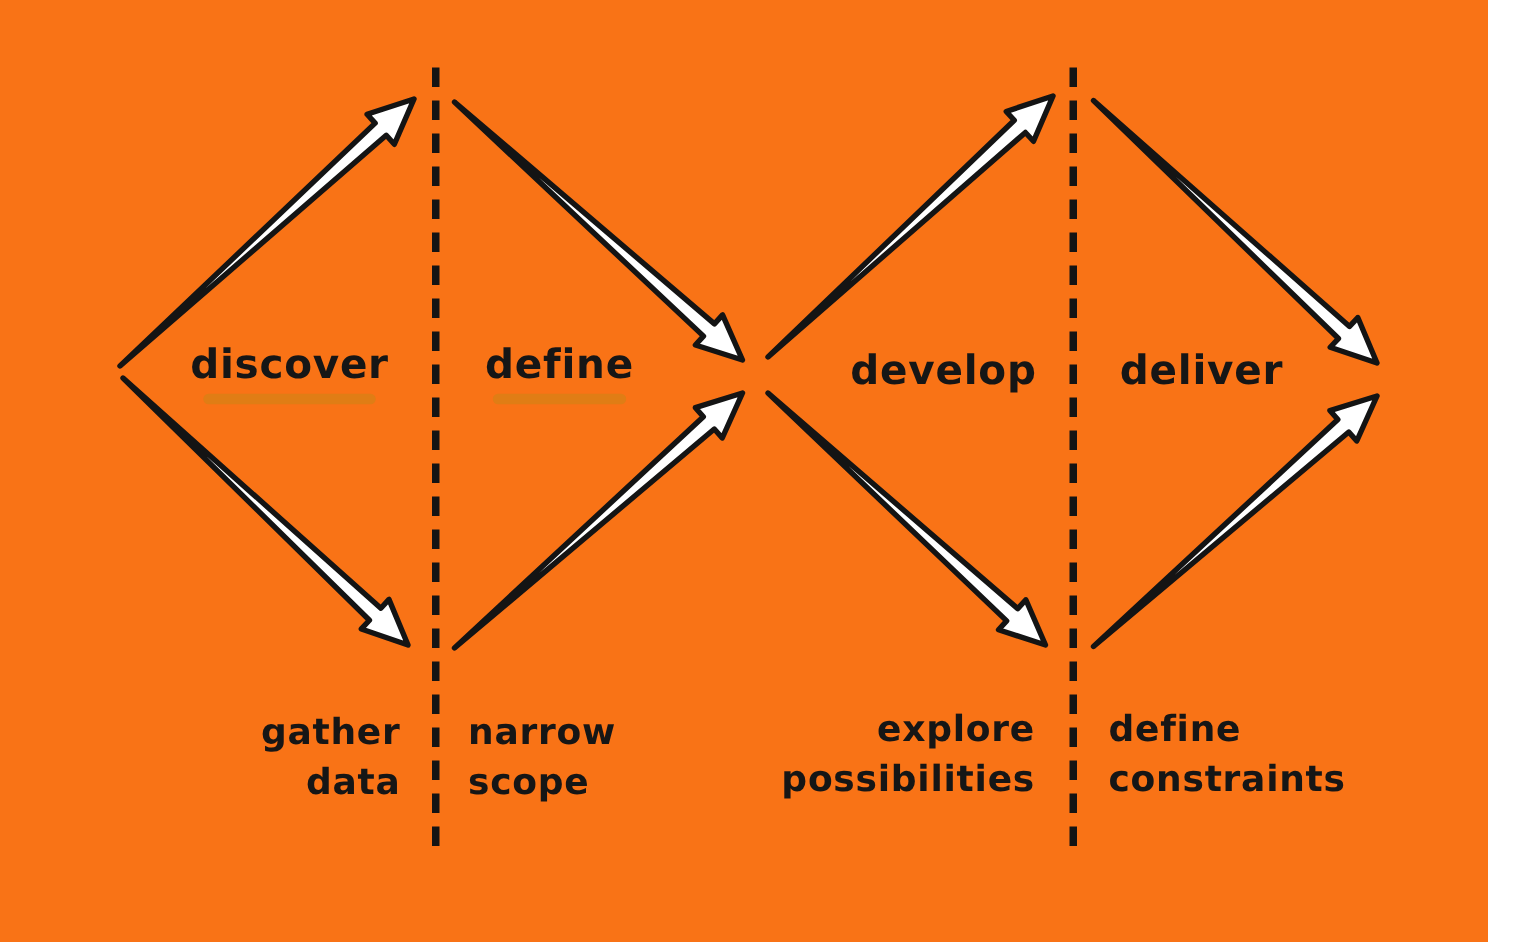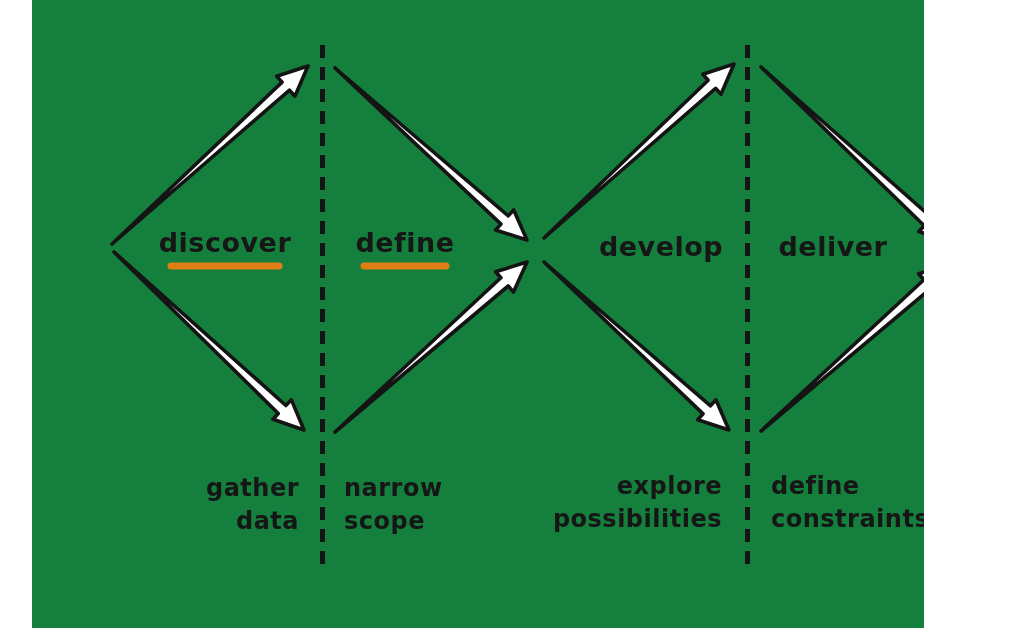--- a/index.html
+++ b/index.html
@@ -2,26 +2,25 @@
 <html><head>
 <meta charset="utf-8">
 <style>
   html, body {
     margin: 0;
     padding: 0;
     background: #ffffff;
   }
   .canvas {
     position: relative;
-    width: 892px;
+    width: 992px;
     height: 628px;
-    background: #15803d;
+    background: #f97316;
     overflow: hidden;
     font-family: "DejaVu Sans", sans-serif;
-    margin-left: 32px;
   }
   svg { display: block; }
   .phase-label {
     font-family: "DejaVu Sans", sans-serif;
     font-size: 27px;
     font-weight: bold;
     fill: #161616;
     letter-spacing: 0.5px;
   }
   .caption-label {

